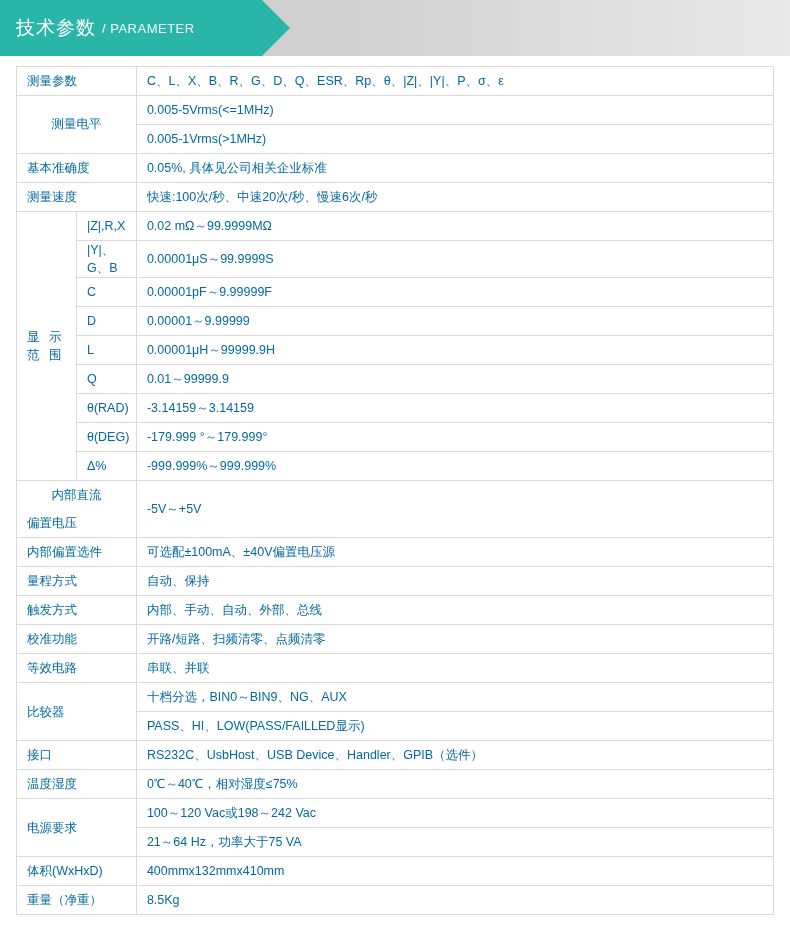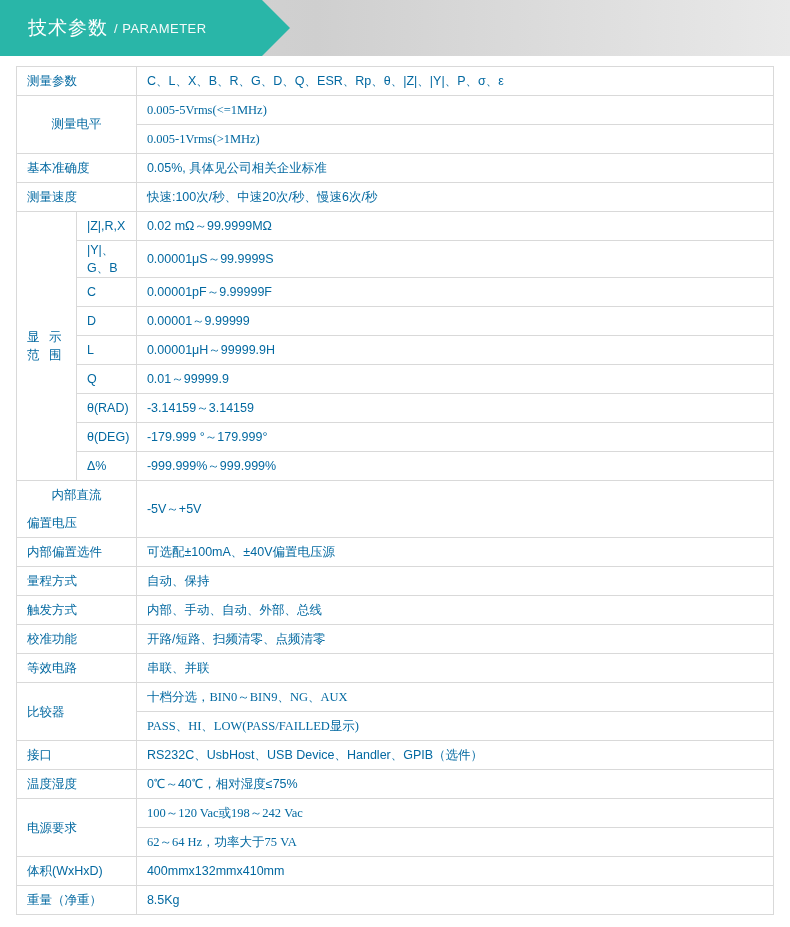--- a/index.html
+++ b/index.html
@@ -31,21 +31,21 @@
   }
   .banner-tab {
     position: absolute;
     left: 0;
     top: 0;
     height: 56px;
     width: 262px;
     background: #29b6a8;
     display: flex;
     align-items: center;
-    padding-left: 28px;
+    padding-left: 16px;
     box-sizing: border-box;
   }
   .banner-tab::after {
     content: "";
     position: absolute;
     right: -28px;
     top: 0;
     width: 0;
     height: 0;
     border-top: 28px solid transparent;
@@ -102,21 +102,20 @@
     text-align: center;
   }
   .no-border-top {
     border-top: none !important;
   }
   .tall {
     height: 40px;
   }
   .tall2 {
     height: 36px;
-    font-family: Liberation Serif, serif;
   }
 </style>
 </head>
 <body>
 
 <div class="page">
 
   <div class="banner">
     <div class="banner-tab">
       <span class="banner-title-cn">技术参数</span>
@@ -239,21 +238,21 @@
       <tr>
         <td class="c-label tall" colspan="2">温度湿度</td>
         <td class="c-val tall vcell">0℃～40℃，相对湿度≤75%</td>
       </tr>
 
       <tr>
         <td class="c-label tall2" colspan="2" rowspan="2">电源要求</td>
         <td class="c-val tall2 vcell">100～120 Vac或198～242 Vac</td>
       </tr>
       <tr>
-        <td class="c-val tall2 vcell">62～64 Hz，功率大于75 VA</td>
+        <td class="c-val tall2 vcell">21～64 Hz，功率大于75 VA</td>
       </tr>
 
       <tr>
         <td class="c-label tall" colspan="2">体积(WxHxD)</td>
         <td class="c-val tall vcell">400mmx132mmx410mm</td>
       </tr>
 
       <tr>
         <td class="c-label tall" colspan="2">重量（净重）</td>
         <td class="c-val tall vcell">8.5Kg</td>

